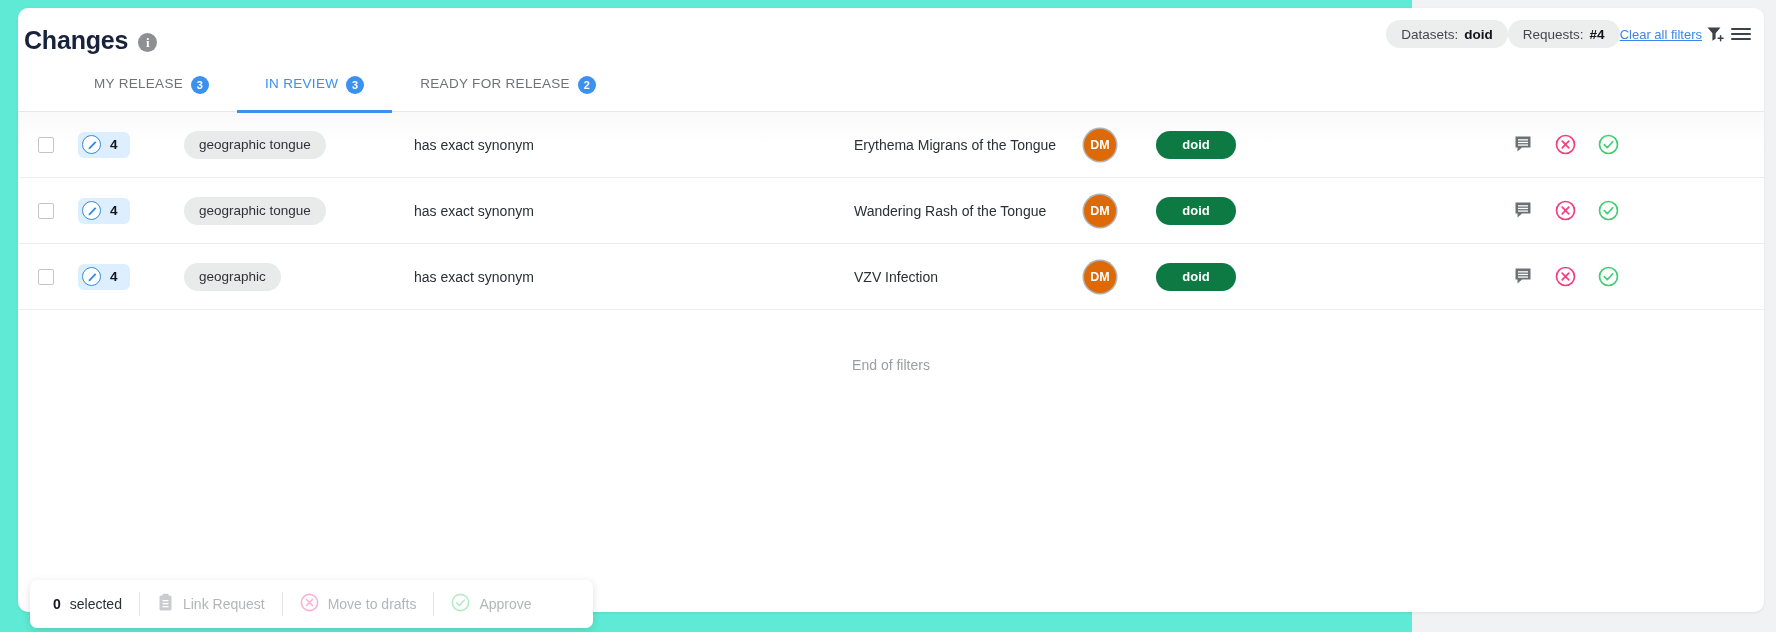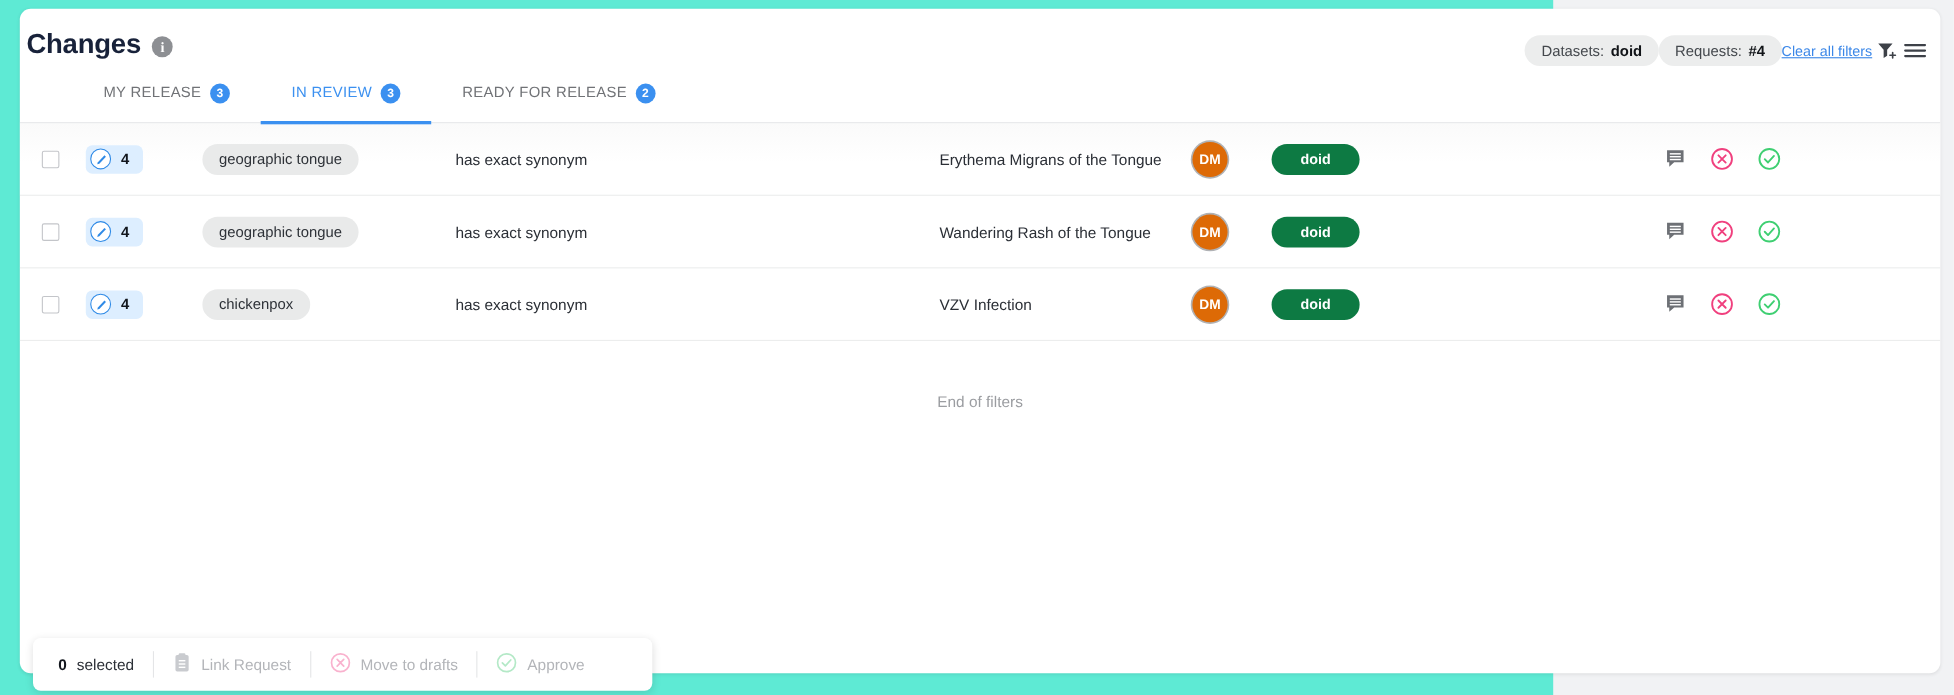--- a/index.html
+++ b/index.html
@@ -64,21 +64,21 @@
     align-items: center;
     justify-content: center;
     line-height: 1;
     cursor: pointer;
     margin-top: 3px;
   }
 
   .header-right {
     position: absolute;
     right: 10px;
-    top: 24px;
+    top: 12px;
     display: flex;
     align-items: center;
     gap: 0;
   }
   .filter-chip {
     height: 28px;
     padding: 0 15px;
     border-radius: 14px;
     background: #eceded;
     display: flex;
@@ -458,21 +458,21 @@
           <span class="reqid-badge">
             <span class="reqid-icon">
               <svg width="12" height="12" viewBox="0 0 12 12">
                   <path d="M9 2.2 3 8.5l-.6 1.9 1.9-.6 6-6.3z" fill="#2f8ae6"></path>
                 </svg>
             </span>
             <span class="reqid-num">4</span>
           </span>
         </div>
         <div class="c-entity">
-          <span class="entity-chip">chickenpox</span>
+          <span class="entity-chip">geographic</span>
         </div>
         <div class="c-prop">has exact synonym</div>
         <div class="c-old"></div>
         <div class="c-new">VZV Infection</div>
         <div class="c-author">
           <span class="avatar">DM</span>
         </div>
         <div class="c-data">
           <span class="dataset-badge">doid</span>
         </div>

